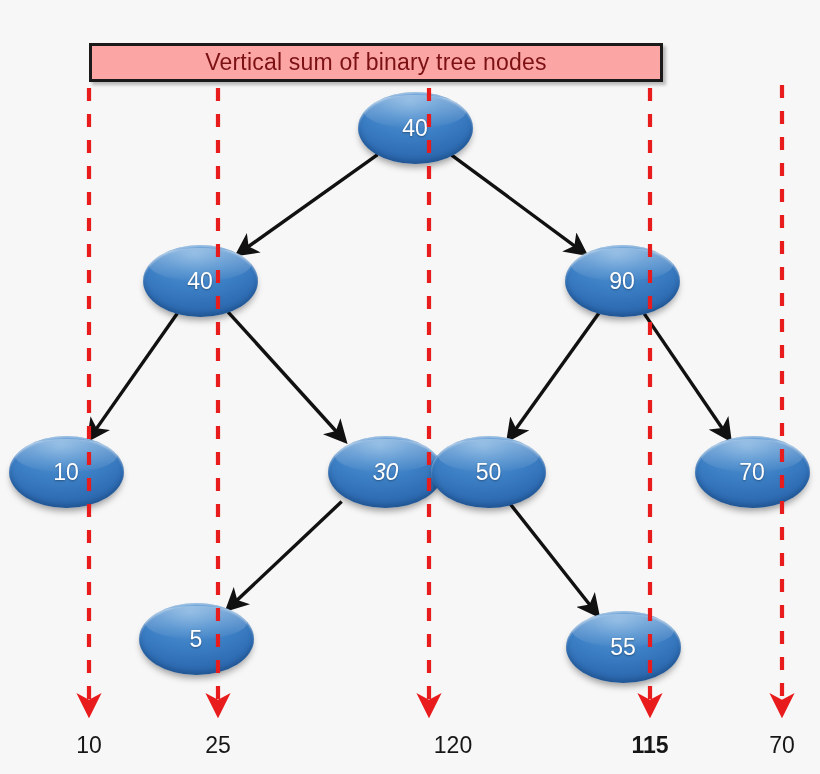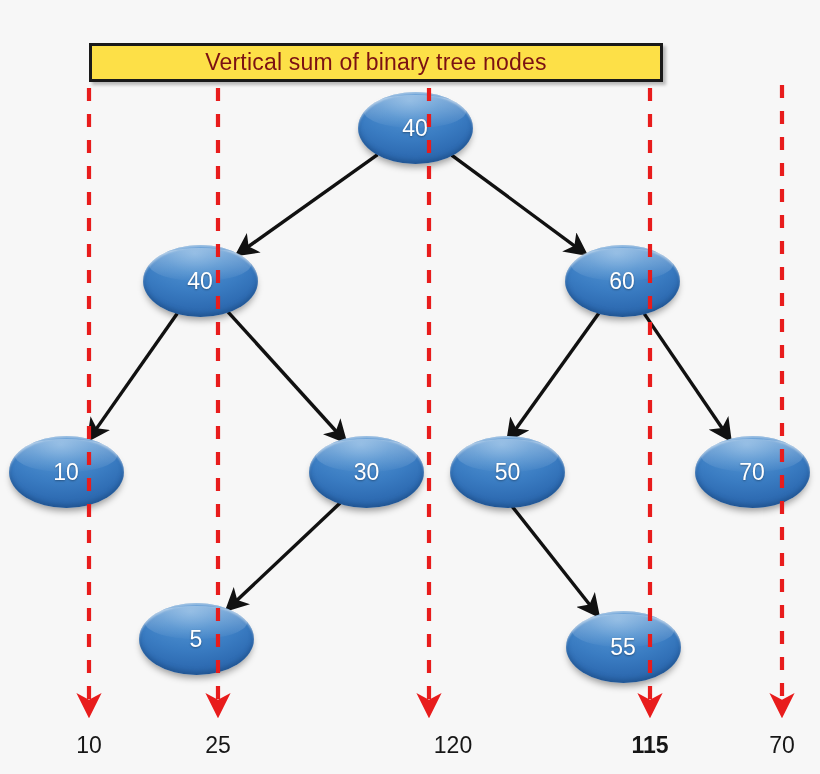--- a/index.html
+++ b/index.html
@@ -16,21 +16,21 @@
     font-family: "Liberation Sans", sans-serif;
   }
 
   
   #title-box {
     position: absolute;
     left: 89px;
     top: 43px;
     width: 574px;
     height: 39px;
-    background: #fde047;
+    background: #fca5a5;
     border: 3px solid #1a1a1a;
     box-sizing: border-box;
     box-shadow: 3px 3px 3px rgba(0,0,0,0.25);
     display: flex;
     align-items: center;
     justify-content: center;
     z-index: 40;
   }
   #title-text {
     color: #7b1113;
@@ -127,29 +127,29 @@
   </svg>
 
   <div id="nodes">
       <div class="node" style="left: 357.5px; top: 92px; text-align: right;">
         <span class="node-label">40</span>
       </div>
       <div class="node" style="left: 142.5px; top: 245px;">
         <span class="node-label">40</span>
       </div>
       <div class="node" style="left: 564.5px; top: 245px;">
-        <span class="node-label">60</span>
+        <span class="node-label">90</span>
       </div>
       <div class="node" style="left: 8.5px; top: 436px;">
         <span class="node-label">10</span>
       </div>
-      <div class="node" style="left: 309px; top: 436px;">
+      <div class="node" style="left: 328px; top: 436px; font-style: italic;">
         <span class="node-label">30</span>
       </div>
-      <div class="node" style="left: 450px; top: 436px; align-items: center;">
+      <div class="node" style="left: 431px; top: 436px; align-items: center;">
         <span class="node-label">50</span>
       </div>
       <div class="node" style="left: 694.5px; top: 436px;">
         <span class="node-label">70</span>
       </div>
       <div class="node" style="left: 138.5px; top: 603px;">
         <span class="node-label">5</span>
       </div>
       <div class="node" style="left: 565.5px; top: 611px;">
         <span class="node-label">55</span>

